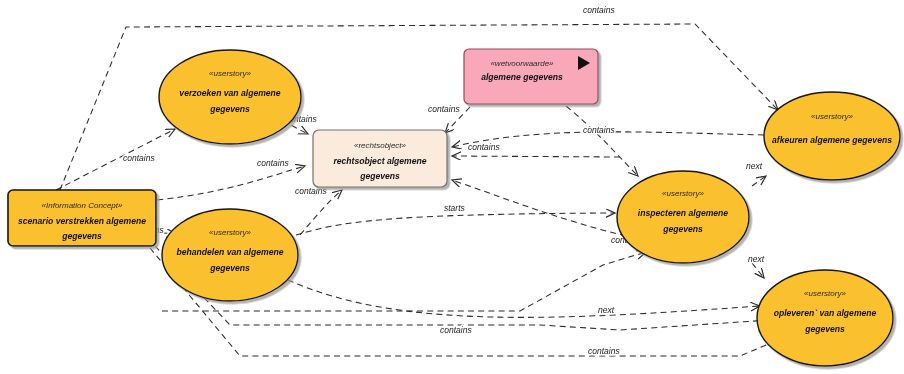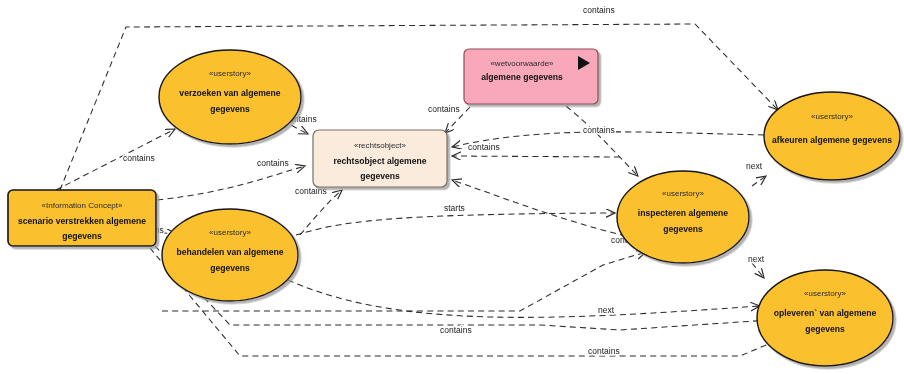--- a/index.html
+++ b/index.html
@@ -1,21 +1,21 @@
 <!DOCTYPE html>
 <html><head>
 <meta charset="utf-8">
 <title>Diagram</title>
 <style>
   html,body{margin:0;padding:0;background:#ffffff;}
   body{
     font-family:"Liberation Sans","DejaVu Sans",sans-serif;
     width:904px;height:374px;overflow:hidden;position:relative;
   }
-  #canvas{position:relative;width:904px;height:374px;}
+  #canvas{position:relative;width:904px;height:374px;font-style:italic;}
   svg#diagram{position:absolute;left:0;top:0;width:904px;height:374px;}
 
   .edge-label{
     font-size:8.5px;fill:#1a1a1a;
     font-family:"Liberation Sans","DejaVu Sans",sans-serif;
     paint-order:stroke;stroke:#ffffff;stroke-width:3px;stroke-linejoin:round;
   }
   .stereotype{
     font-size:8px;fill:#2b2b2b;text-anchor:middle;
     font-family:"Liberation Sans","DejaVu Sans",sans-serif;

